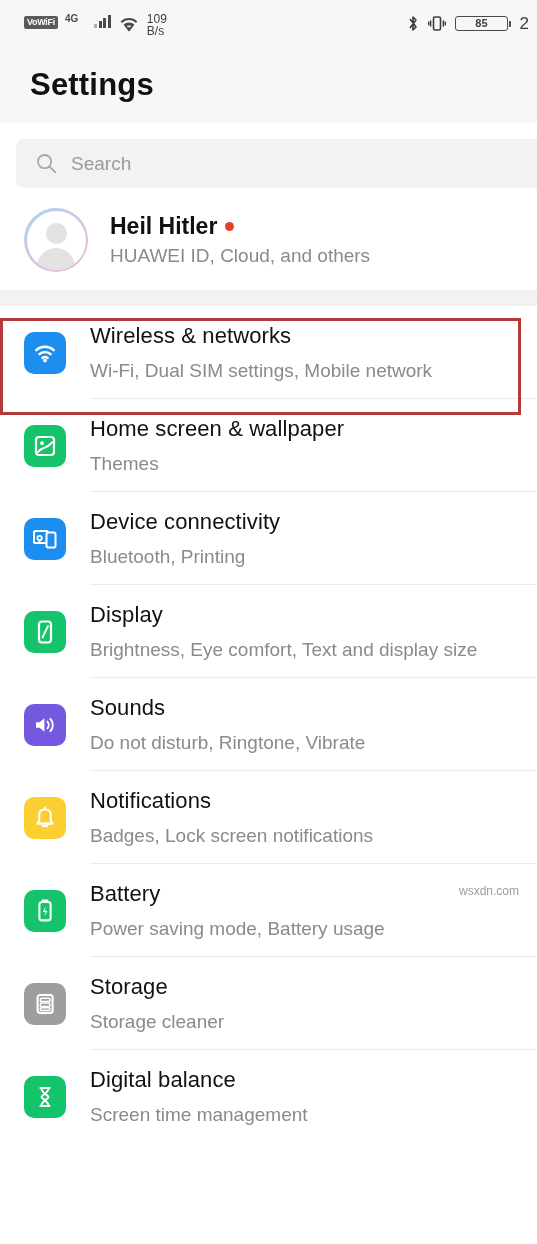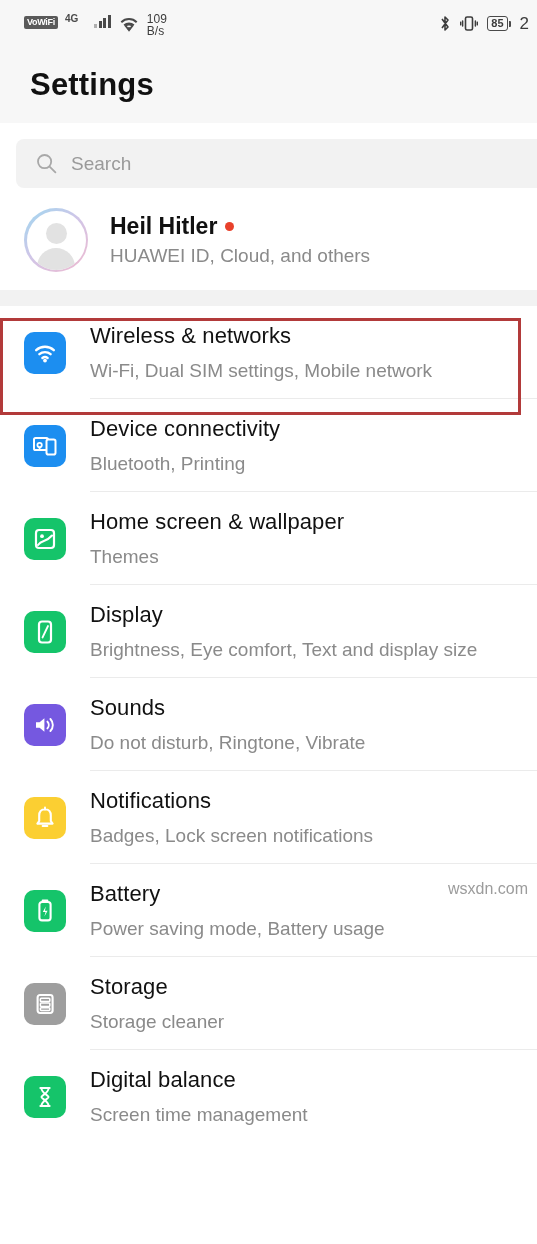--- a/index.html
+++ b/index.html
@@ -27,21 +27,21 @@
   .sig-wrap { display:flex; align-items:flex-end; gap:16px; margin-top:3px; }
   .sig-4g { font-size:10px; color:#4a4a4a; font-weight:600; align-self:flex-start; line-height:1;}
   .bars { display:flex; align-items:flex-end; gap:1.5px; height:14px; }
   .bars i { width:3px; background:#4a4a4a; display:block; }
   .bars i:nth-child(1){ height:4px; background:#b0b0b0;}
   .bars i:nth-child(2){ height:7px; }
   .bars i:nth-child(3){ height:10px; }
   .bars i:nth-child(4){ height:13px; }
   .netspeed { font-size:12px; color:#3c3c3c; line-height:12px; text-align:left; margin-top:2px;}
   .batt {
-    border:1.6px solid #4a4a4a; border-radius:3px; padding:0 3px;
+    border:1.6px solid #4a4a4a; border-radius:3px; padding:0 19px;
     font-size:11px; font-weight:600; color:#3c3c3c; line-height:13px;
   }
   .batt-wrap { display:flex; align-items:center; gap:1px; }
   .batt-tip { width:2px; height:6px; background:#4a4a4a; border-radius:0 1px 1px 0;}
   .clock-partial { font-size:17px; color:#3c3c3c; }
 
   
   .titlebar { height: 76px; background:#f7f7f7; display:flex; align-items:center; padding-left:30px;}
   .titlebar h1 { font-size:31px; font-weight:bold; color:#111; letter-spacing:0.2px;}
 
@@ -82,21 +82,21 @@
   .row .t1 { font-size:22px; color:#111; font-weight:normal; letter-spacing:0.1px;}
   .row .t2 { font-size:19px; color:#8a8a8a; margin-top:11px; white-space:nowrap; }
   .divider { position:absolute; left:90px; right:0; bottom:0; height:1px; background:#ebebeb; }
 
   
   .highlight-box {
     position:absolute; border:3px solid #b23a3a; pointer-events:none;
     left:0; top:318px; width:521px; height:97px;
   }
 
-  .watermark { position:absolute; right:9px; bottom:6px; font-size:16px; color:#9c9c9c; }
+  .watermark { position:absolute; right:18px; bottom:6px; font-size:12px; color:#9c9c9c; }
 
   svg { display:block; }
 </style>
 </head>
 <body>
 
 <div class="screen">
 
   <div class="statusbar">
     <div class="sb-left">
@@ -189,52 +189,52 @@
         </svg>
       </span>
       <span class="txt">
         <span class="t1">Wireless &amp; networks</span>
         <span class="t2" style="display:block;">Wi-Fi, Dual SIM settings, Mobile network</span>
       </span>
       <span class="divider"></span>
     </div>
 
     <div class="row">
+      <span class="ico" style="background:#15c46a;">
+        <svg width="26" height="26" viewBox="0 0 26 26">
+          <rect x="4" y="4" width="18" height="18" rx="3" fill="none" stroke="#fff" stroke-width="2.2"></rect>
+          <circle cx="10" cy="10.2" r="1.9" fill="#fff"></circle>
+          <path d="M6 19 C10 13 13.5 17 20 9.5" fill="none" stroke="#fff" stroke-width="2.1" stroke-linecap="round"></path>
+        </svg>
+      </span>
+      <span class="txt">
+        <span class="t1">Home screen &amp; wallpaper</span>
+        <span class="t2" style="display:block;">Themes</span>
+      </span>
+      <span class="divider"></span>
+    </div>
+
+    <div class="row">
       <span class="ico" style="background:#1c8ef0;">
         <svg width="28" height="26" viewBox="0 0 28 26">
           <rect x="3" y="5" width="14" height="12" rx="1.6" fill="none" stroke="#fff" stroke-width="2"></rect>
           <rect x="15.5" y="6.5" width="9" height="15" rx="1.8" fill="#1c8ef0" stroke="#fff" stroke-width="2"></rect>
           <circle cx="8.6" cy="12" r="2.2" fill="none" stroke="#fff" stroke-width="1.8"></circle>
           <path d="M8.6 14.2 V18" stroke="#fff" stroke-width="1.8"></path>
         </svg>
       </span>
       <span class="txt">
         <span class="t1">Device connectivity</span>
         <span class="t2" style="display:block;">Bluetooth, Printing</span>
       </span>
       <span class="divider"></span>
     </div>
 
     <div class="row">
       <span class="ico" style="background:#15c46a;">
-        <svg width="26" height="26" viewBox="0 0 26 26">
-          <rect x="4" y="4" width="18" height="18" rx="3" fill="none" stroke="#fff" stroke-width="2.2"></rect>
-          <circle cx="10" cy="10.2" r="1.9" fill="#fff"></circle>
-          <path d="M6 19 C10 13 13.5 17 20 9.5" fill="none" stroke="#fff" stroke-width="2.1" stroke-linecap="round"></path>
-        </svg>
-      </span>
-      <span class="txt">
-        <span class="t1">Home screen &amp; wallpaper</span>
-        <span class="t2" style="display:block;">Themes</span>
-      </span>
-      <span class="divider"></span>
-    </div>
-
-    <div class="row">
-      <span class="ico" style="background:#15c46a;">
         <svg width="24" height="28" viewBox="0 0 24 28">
           <rect x="6" y="3.5" width="12" height="21" rx="3" fill="none" stroke="#fff" stroke-width="2.2"></rect>
           <path d="M15 8 L9.5 19.5" stroke="#fff" stroke-width="1.8" stroke-linecap="round"></path>
         </svg>
       </span>
       <span class="txt">
         <span class="t1">Display</span>
         <span class="t2" style="display:block;">Brightness, Eye comfort, Text and display size</span>
       </span>
       <span class="divider"></span>

